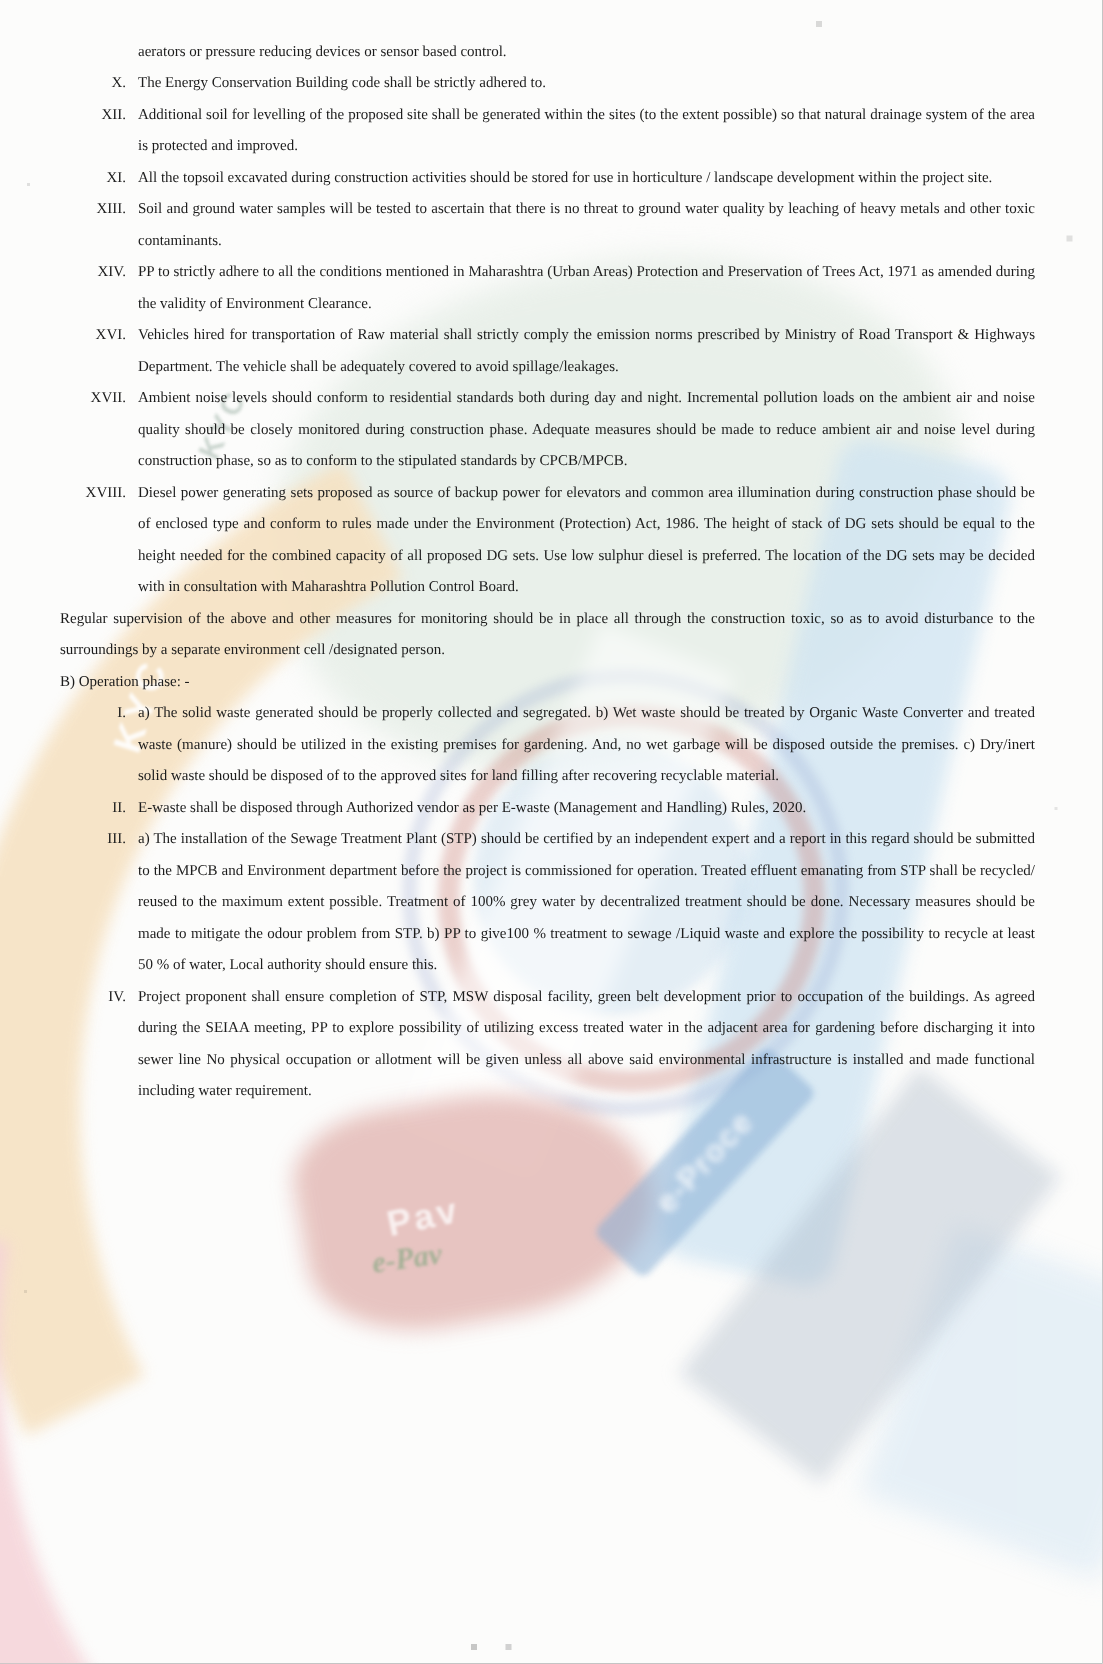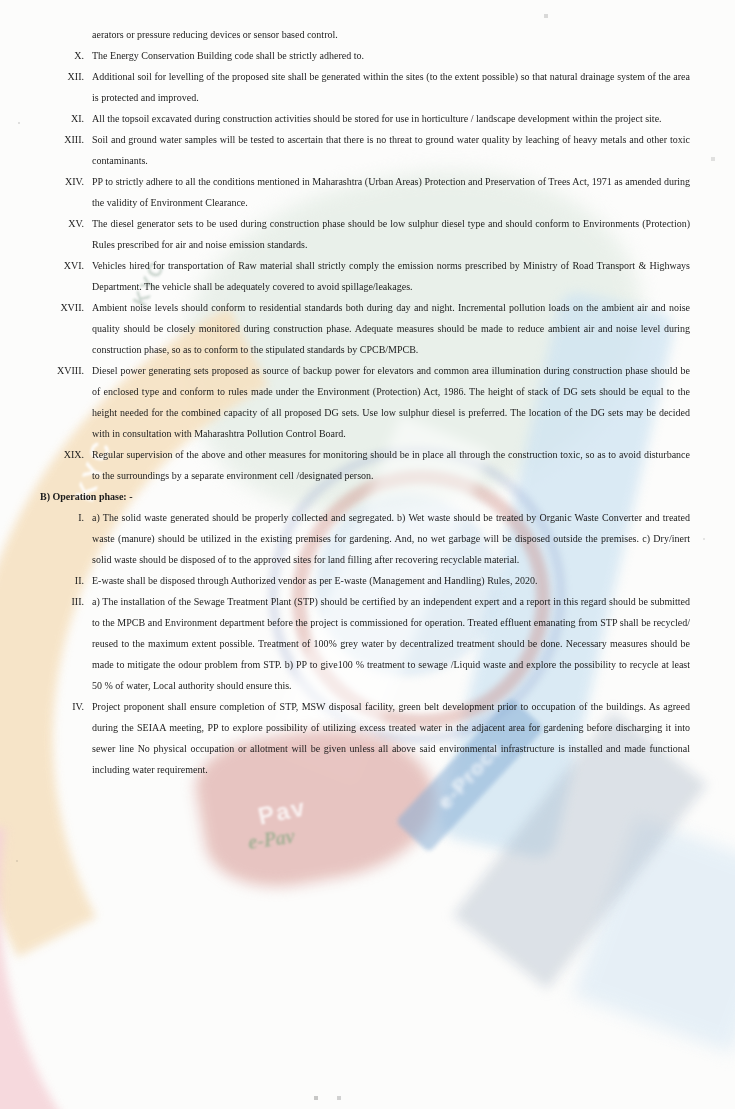--- a/index.html
+++ b/index.html
@@ -47,21 +47,21 @@
   .content{
     position:absolute;left:40px;top:24px;width:650px;
     font-size:10px;line-height:21px;
     text-align:justify;
   }
   .cont-line{margin-left:52px;}
   ol.clist{list-style:none;margin:0;padding:0;}
   ol.clist li{display:flex;}
   .num{flex:0 0 52px;box-sizing:border-box;padding-right:8px;text-align:right;white-space:nowrap;}
   .txt{flex:1;}
-  .bhead{font-weight:bold;}
+  .bhead{font-weight:normal;}
 </style>
 </head>
 <body>
 
 <div class="page">
 
   <div class="wm">
     <div class="wm-green"></div>
     <div class="wm-blue-band"></div>
     <div class="wm-blue-corner"></div>
@@ -104,42 +104,37 @@
   <li>
     <span class="num">XIII.</span>
     <span class="txt">Soil and ground water samples will be tested to ascertain that there is no threat to ground water quality by leaching of heavy metals and other toxic contaminants.</span>
   </li>
 
   <li>
     <span class="num">XIV.</span>
     <span class="txt">PP to strictly adhere to all the conditions mentioned in Maharashtra (Urban Areas) Protection and Preservation of Trees Act, 1971 as amended during the validity of Environment Clearance.</span>
   </li>
 
-  <li>
-    <span class="num">XV.</span>
-    <span class="txt">The diesel generator sets to be used during construction phase should be low sulphur diesel type and should conform to Environments (Protection) Rules prescribed for air and noise emission standards.</span>
-  </li>
 
   <li>
     <span class="num">XVI.</span>
     <span class="txt">Vehicles hired for transportation of Raw material shall strictly comply the emission norms prescribed by Ministry of Road Transport &amp; Highways Department. The vehicle shall be adequately covered to avoid spillage/leakages.</span>
   </li>
 
   <li>
     <span class="num">XVII.</span>
     <span class="txt">Ambient noise levels should conform to residential standards both during day and night. Incremental pollution loads on the ambient air and noise quality should be closely monitored during construction phase. Adequate measures should be made to reduce ambient air and noise level during construction phase, so as to conform to the stipulated standards by CPCB/MPCB.</span>
   </li>
 
   <li>
     <span class="num">XVIII.</span>
     <span class="txt">Diesel power generating sets proposed as source of backup power for elevators and common area illumination during construction phase should be of enclosed type and conform to rules made under the Environment (Protection) Act, 1986. The height of stack of DG sets should be equal to the height needed for the combined capacity of all proposed DG sets. Use low sulphur diesel is preferred. The location of the DG sets may be decided with in consultation with Maharashtra Pollution Control Board.</span>
   </li>
 
   <li>
-    <span class="num">XIX.</span>
     <span class="txt">Regular supervision of the above and other measures for monitoring should be in place all through the construction toxic, so as to avoid disturbance to the surroundings by a separate environment cell /designated person.</span>
   </li>
 </ol>
     <div class="bhead">B) Operation phase: -</div>
     <ol class="clist">
   <li>
     <span class="num">I.</span>
     <span class="txt">a) The solid waste generated should be properly collected and segregated. b) Wet waste should be treated by Organic Waste Converter and treated waste (manure) should be utilized in the existing premises for gardening. And, no wet garbage will be disposed outside the premises. c) Dry/inert solid waste should be disposed of to the approved sites for land filling after recovering recyclable material.</span>
   </li>
 

